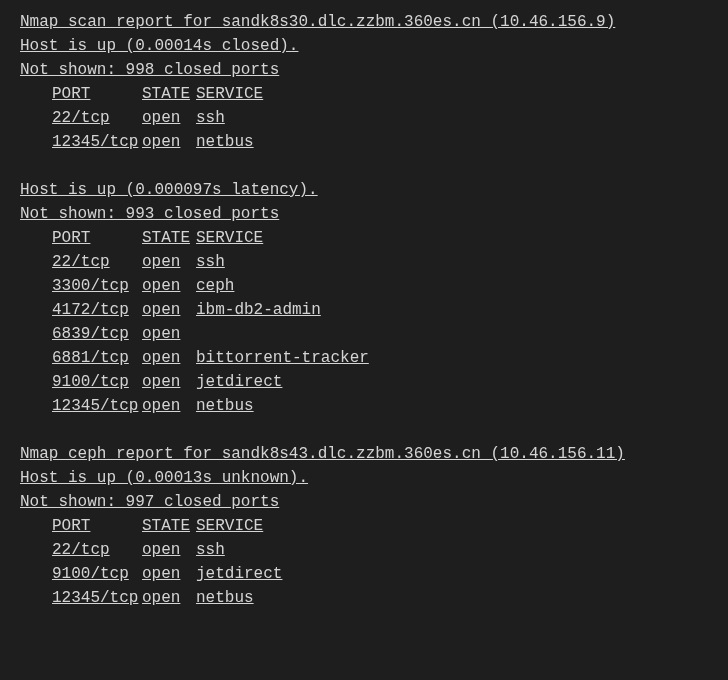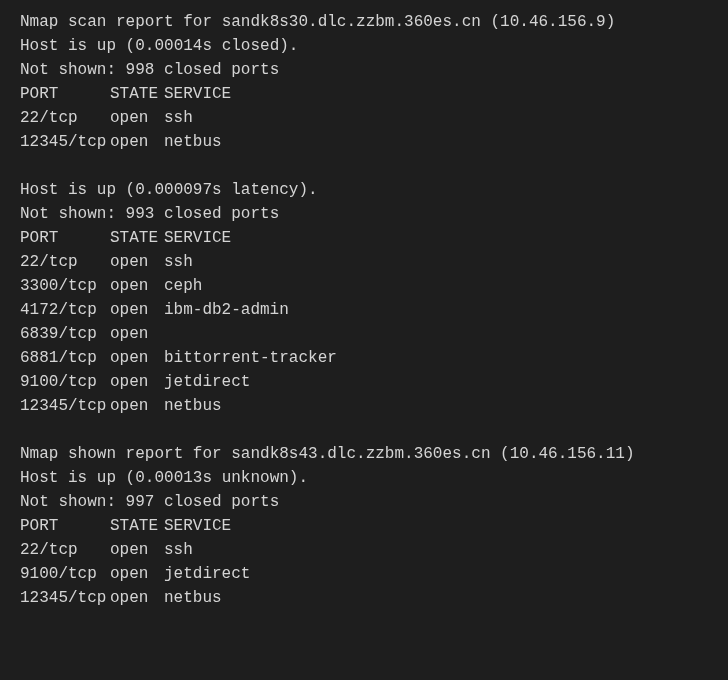--- a/index.html
+++ b/index.html
@@ -13,26 +13,28 @@
       font-family: 'Consolas', 'Courier New', monospace;
       font-size: 16px;
       line-height: 1.5;
       padding: 10px 20px;
       width: 728px;
       height: 680px;
       overflow: hidden;
     }
     .report-block {
       margin-bottom: 24px;
+      text-decoration: underline;
     }
     .line {
       white-space: pre;
     }
     .port-row {
       display: flex;
+      margin-left: 32px;
     }
     .col-port {
       width: 90px;
     }
     .col-state {
       width: 54px;
     }
     .col-service {
       flex: 1;
     }
@@ -98,21 +100,21 @@
         <span class="col-state">open</span>
         <span class="col-service">jetdirect</span>
       </div>
       <div class="port-row">
         <span class="col-port">12345/tcp</span>
         <span class="col-state">open</span>
         <span class="col-service">netbus</span>
       </div>
     </div>
     <div class="report-block">
-      <div class="line">Nmap shown report for sandk8s43.dlc.zzbm.360es.cn (10.46.156.11)</div>
+      <div class="line">Nmap ceph report for sandk8s43.dlc.zzbm.360es.cn (10.46.156.11)</div>
       <div class="line">Host is up (0.00013s unknown).</div>
       <div class="line">Not shown: 997 closed ports</div>
       <div class="port-row">
         <span class="col-port">PORT</span>
         <span class="col-state">STATE</span>
         <span class="col-service">SERVICE</span>
       </div>
       <div class="port-row">
         <span class="col-port">22/tcp</span>
         <span class="col-state">open</span>

